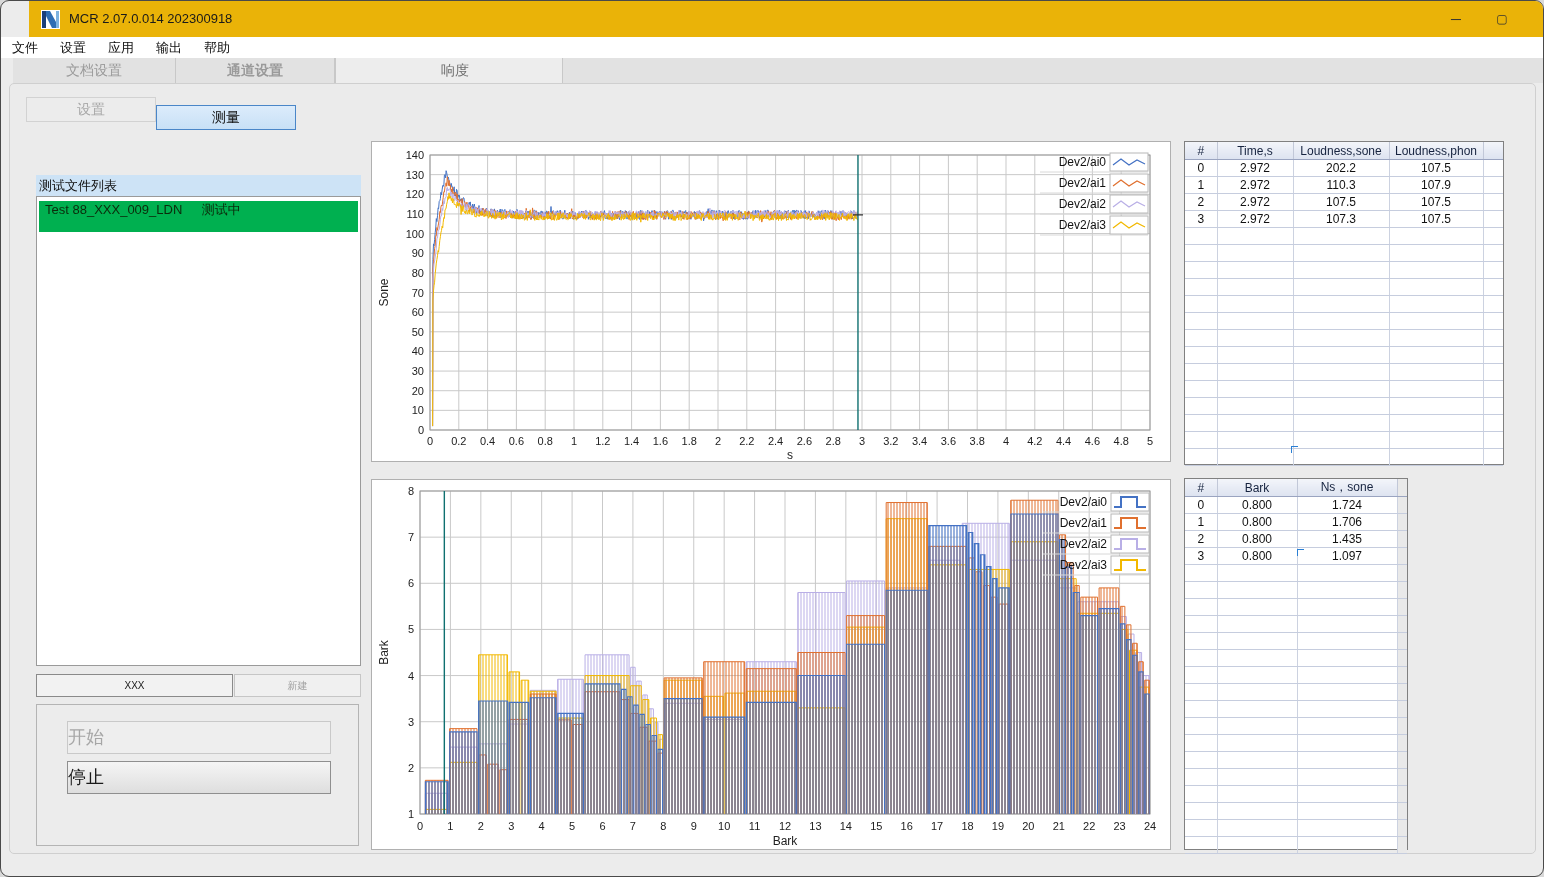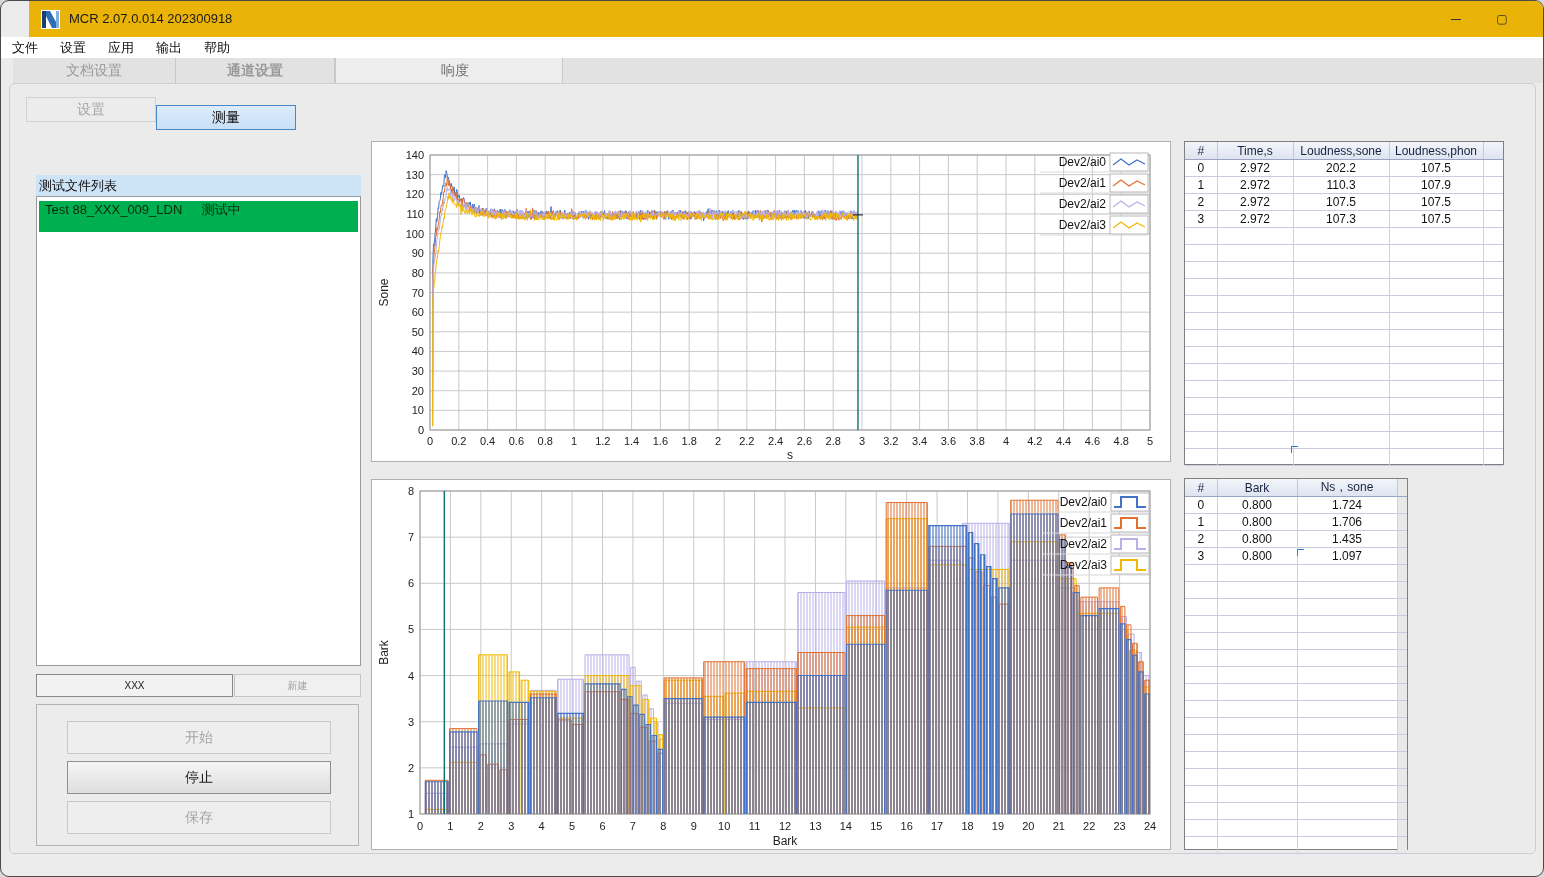--- a/index.html
+++ b/index.html
@@ -37,21 +37,21 @@
                font-size:13px;line-height:21px;padding-left:3px;box-sizing:border-box;color:#111;}
   #file-list{position:absolute;left:35px;top:195px;width:325px;height:470px;background:#fff;
              border:1px solid #9a9a9a;box-sizing:border-box;}
   .file-item{margin:4px 2px 0 2px;height:31px;line-height:17px;font-size:13px;padding-left:6px;color:#0b2b0b;}
   .file-item.selected{background:#00b050;}
   .btnrow{position:absolute;top:673px;height:23px;font-size:10px;text-align:center;line-height:21px;box-sizing:border-box;}
   #xxx-button{left:35px;width:197px;background:#f2f2f2;border:1px solid #8a8a8a;color:#1a1a1a;}
   #new-button{left:233px;width:127px;background:#f0f0f0;border:1px solid #c6c6c6;color:#a2a2a2;}
   #control-groupbox{position:absolute;left:35px;top:703px;width:323px;height:142px;border:1px solid #b4b4b4;
                     box-sizing:border-box;background:#ececec;}
-  .bigbtn{position:absolute;left:30px;width:264px;height:33px;font-size:14px;text-align:center;
+  .bigbtn{position:absolute;left:30px;width:264px;height:33px;font-size:18px;
           line-height:31px;box-sizing:border-box;}
   .bigbtn.disabled{background:#eeeeee;border:1px solid #c9c9c9;color:#a6a6a6;}
   .bigbtn.enabled{background:linear-gradient(#f5f5f5,#dedede);border:1px solid #8f8f8f;color:#1a1a1a;}
   
   .chart-panel{position:absolute;left:370px;width:800px;background:#fff;border:1px solid #b0b0b0;box-sizing:border-box;}
   #chart-top{top:140px;height:321px;}
   #chart-bottom{top:478px;height:371px;}
   
   .datatable{position:absolute;left:1183px;background:#fff;border:1px solid #808080;box-sizing:border-box;}
   #loudness-table{top:140px;width:320px;height:324px;}
@@ -108,21 +108,20 @@
   <div id="file-list">
       <div class="file-item selected">Test 88_XXX_009_LDN　 测试中</div>
     </div>
 
   <div id="xxx-button" class="btnrow">XXX</div>
   <div id="new-button" class="btnrow">新建</div>
 
   <div id="control-groupbox">
     <div class="bigbtn disabled" style="top:16px;">开始</div>
     <div class="bigbtn enabled" style="top:56px;">停止</div>
-    <div class="bigbtn disabled" style="top:96px;">保存</div>
   </div>
 
   <div id="chart-top" class="chart-panel"><svg width="798" height="319">
         <line x1="58" y1="13" x2="58" y2="288" stroke="#c9c9c9" stroke-width="1"></line>
         <text x="58" y="303" font-size="11" fill="#222" text-anchor="middle">0</text>
         <line x1="86.8" y1="13" x2="86.8" y2="288" stroke="#c9c9c9" stroke-width="1"></line>
         <text x="86.8" y="303" font-size="11" fill="#222" text-anchor="middle">0.2</text>
         <line x1="115.6" y1="13" x2="115.6" y2="288" stroke="#c9c9c9" stroke-width="1"></line>
         <text x="115.6" y="303" font-size="11" fill="#222" text-anchor="middle">0.4</text>
         <line x1="144.40000000000003" y1="13" x2="144.40000000000003" y2="288" stroke="#c9c9c9" stroke-width="1"></line>

